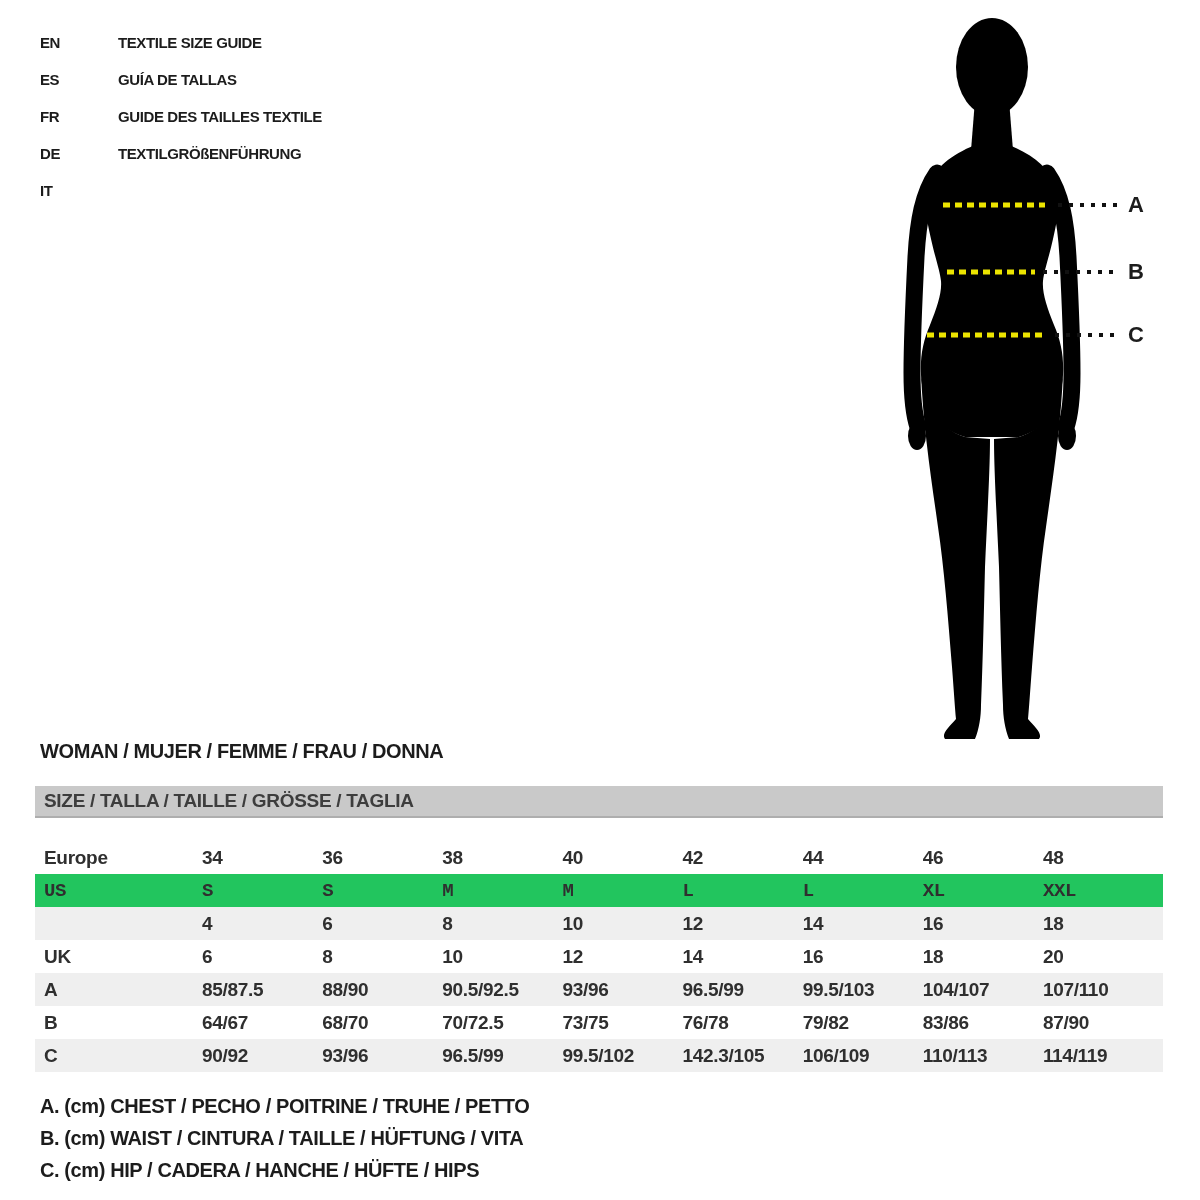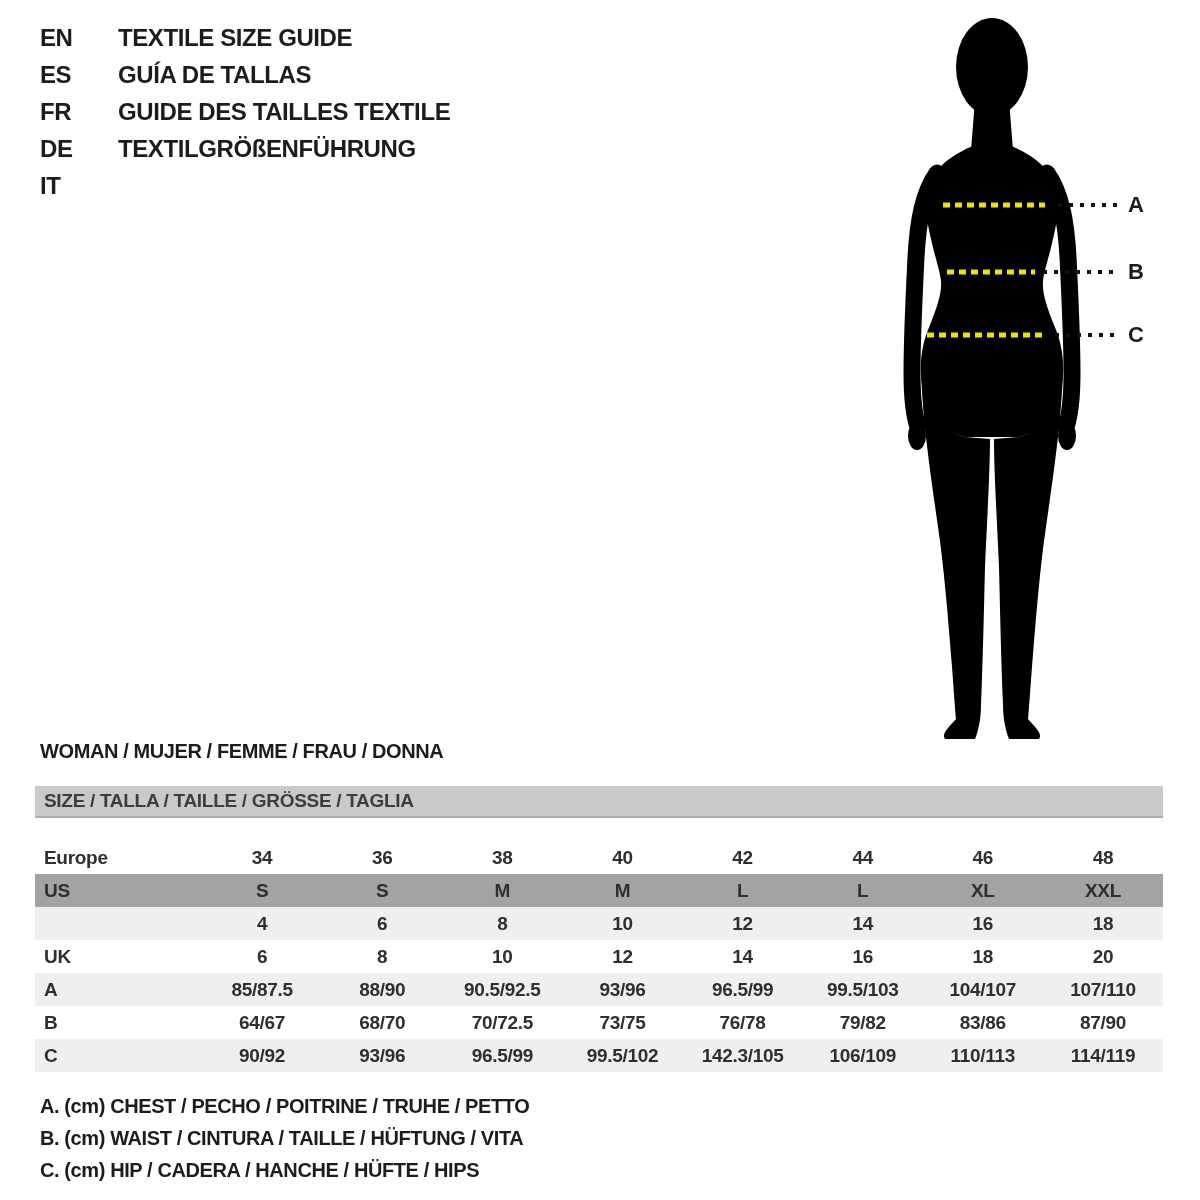--- a/index.html
+++ b/index.html
@@ -1,41 +1,41 @@
 <!DOCTYPE html>
 <html><head>
 <meta charset="utf-8">
 <style>
   html,body{margin:0;padding:0;background:#fff;}
   body{font-family:"Liberation Sans","DejaVu Sans",sans-serif;color:#1c1c1c;}
   .canvas{position:relative;width:1200px;height:1200px;background:#fff;overflow:hidden;}
 
   
   .lang-list{position:absolute;left:40px;top:24px;}
-  .lang-row{display:flex;height:37px;align-items:flex-start;font-weight:700;font-size:24px;letter-spacing:-0.4px;}
+  .lang-row{display:flex;height:37px;align-items:center;font-weight:700;font-size:15px;letter-spacing:-0.4px;}
   .lang-code{width:78px;}
 
   
   .figure-wrap{position:absolute;left:895px;top:5px;width:260px;height:740px;}
   .figure-wrap svg{display:block;}
   .measure-label{position:absolute;font-size:22px;font-weight:700;line-height:26px;width:30px;}
   .ml-a{left:1128px;top:192px;}
   .ml-b{left:1128px;top:259px;}
   .ml-c{left:1128px;top:322px;}
 
   
   .section-title{position:absolute;left:40px;top:740px;font-size:20px;font-weight:700;letter-spacing:-0.4px;}
 
   
   .size-table{position:absolute;left:35px;top:786px;width:1128px;font-weight:700;font-size:19px;color:#2f2f2f;letter-spacing:-0.3px;}
   .st-header{height:30px;background:#c9c9c9;border-bottom:2px solid #aeaeae;display:flex;align-items:center;padding-left:9px;color:#3d3d3d;margin-bottom:23px;font-size:19px;}
   .st-row{display:flex;height:33px;align-items:center;}
   .st-row.striped{background:#efefef;}
   .st-label{width:158px;padding-left:9px;}
-  .st-cell{flex:1;text-align:center;}
+  .st-cell{flex:1;text-align:left;}
 
   
   .legend{position:absolute;left:40px;top:1090px;}
   .legend-row{height:32px;display:flex;align-items:center;font-size:20px;font-weight:700;letter-spacing:-0.4px;}
 </style>
 </head>
 <body>
 
 <div class="canvas">
 
@@ -106,21 +106,21 @@
           <div class="st-label">Europe</div>
           <div class="st-cell">34</div>
           <div class="st-cell">36</div>
           <div class="st-cell">38</div>
           <div class="st-cell">40</div>
           <div class="st-cell">42</div>
           <div class="st-cell">44</div>
           <div class="st-cell">46</div>
           <div class="st-cell">48</div>
         </div>
-        <div class="st-row striped" style="background: #a3a3a3;">
+        <div class="st-row striped" style="background: #22c55e; font-family: Liberation Mono, monospace;">
           <div class="st-label">US</div>
           <div class="st-cell">S</div>
           <div class="st-cell">S</div>
           <div class="st-cell">M</div>
           <div class="st-cell">M</div>
           <div class="st-cell">L</div>
           <div class="st-cell">L</div>
           <div class="st-cell">XL</div>
           <div class="st-cell">XXL</div>
         </div>

